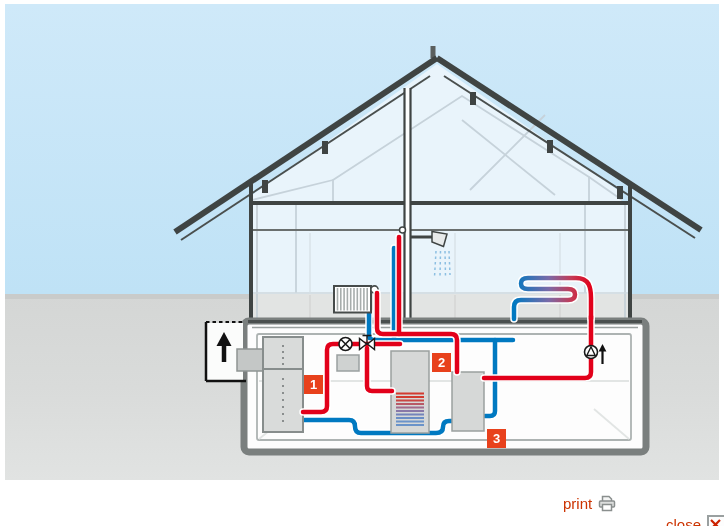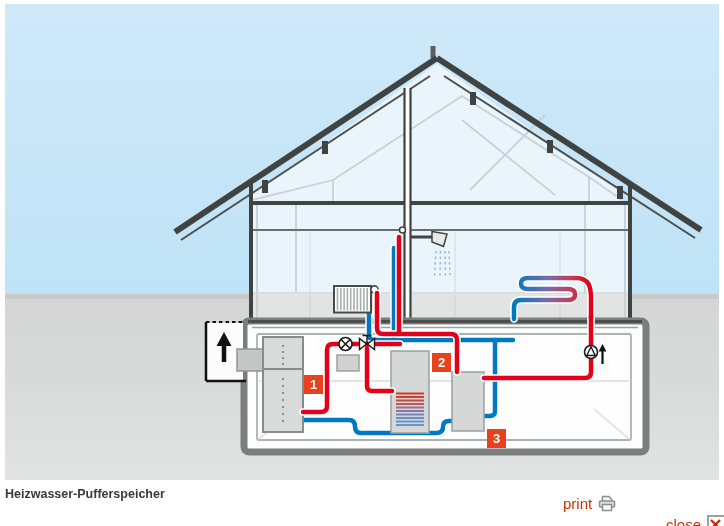--- a/index.html
+++ b/index.html
@@ -251,21 +251,20 @@
       <text x="441.5" y="367" fill="#ffffff">2</text>
     </g>
     <g>
       <rect x="487" y="429" width="19" height="19" fill="#e8411c"></rect>
       <text x="496.5" y="443" fill="#ffffff">3</text>
     </g>
   </g>
 </svg>
 
 <div class="caption">
-  <div>Heizwasser-Pufferspeicher</div>
 </div>
 
 <div class="link-btn" id="print-btn">
   <span>print</span>
   <svg width="18" height="17" viewBox="0 0 18 17">
     <path d="M4.5 6 V1.5 H11 L13.5 4 V6" fill="#f4f5f4" stroke="#8a8f8e" stroke-width="1.5"></path>
     <rect x="1.5" y="6" width="15" height="6" rx="1" fill="#dcdedd" stroke="#8a8f8e" stroke-width="1.5"></rect>
     <rect x="4.5" y="9.5" width="9" height="6" fill="#ffffff" stroke="#8a8f8e" stroke-width="1.5"></rect>
   </svg>
 </div>

